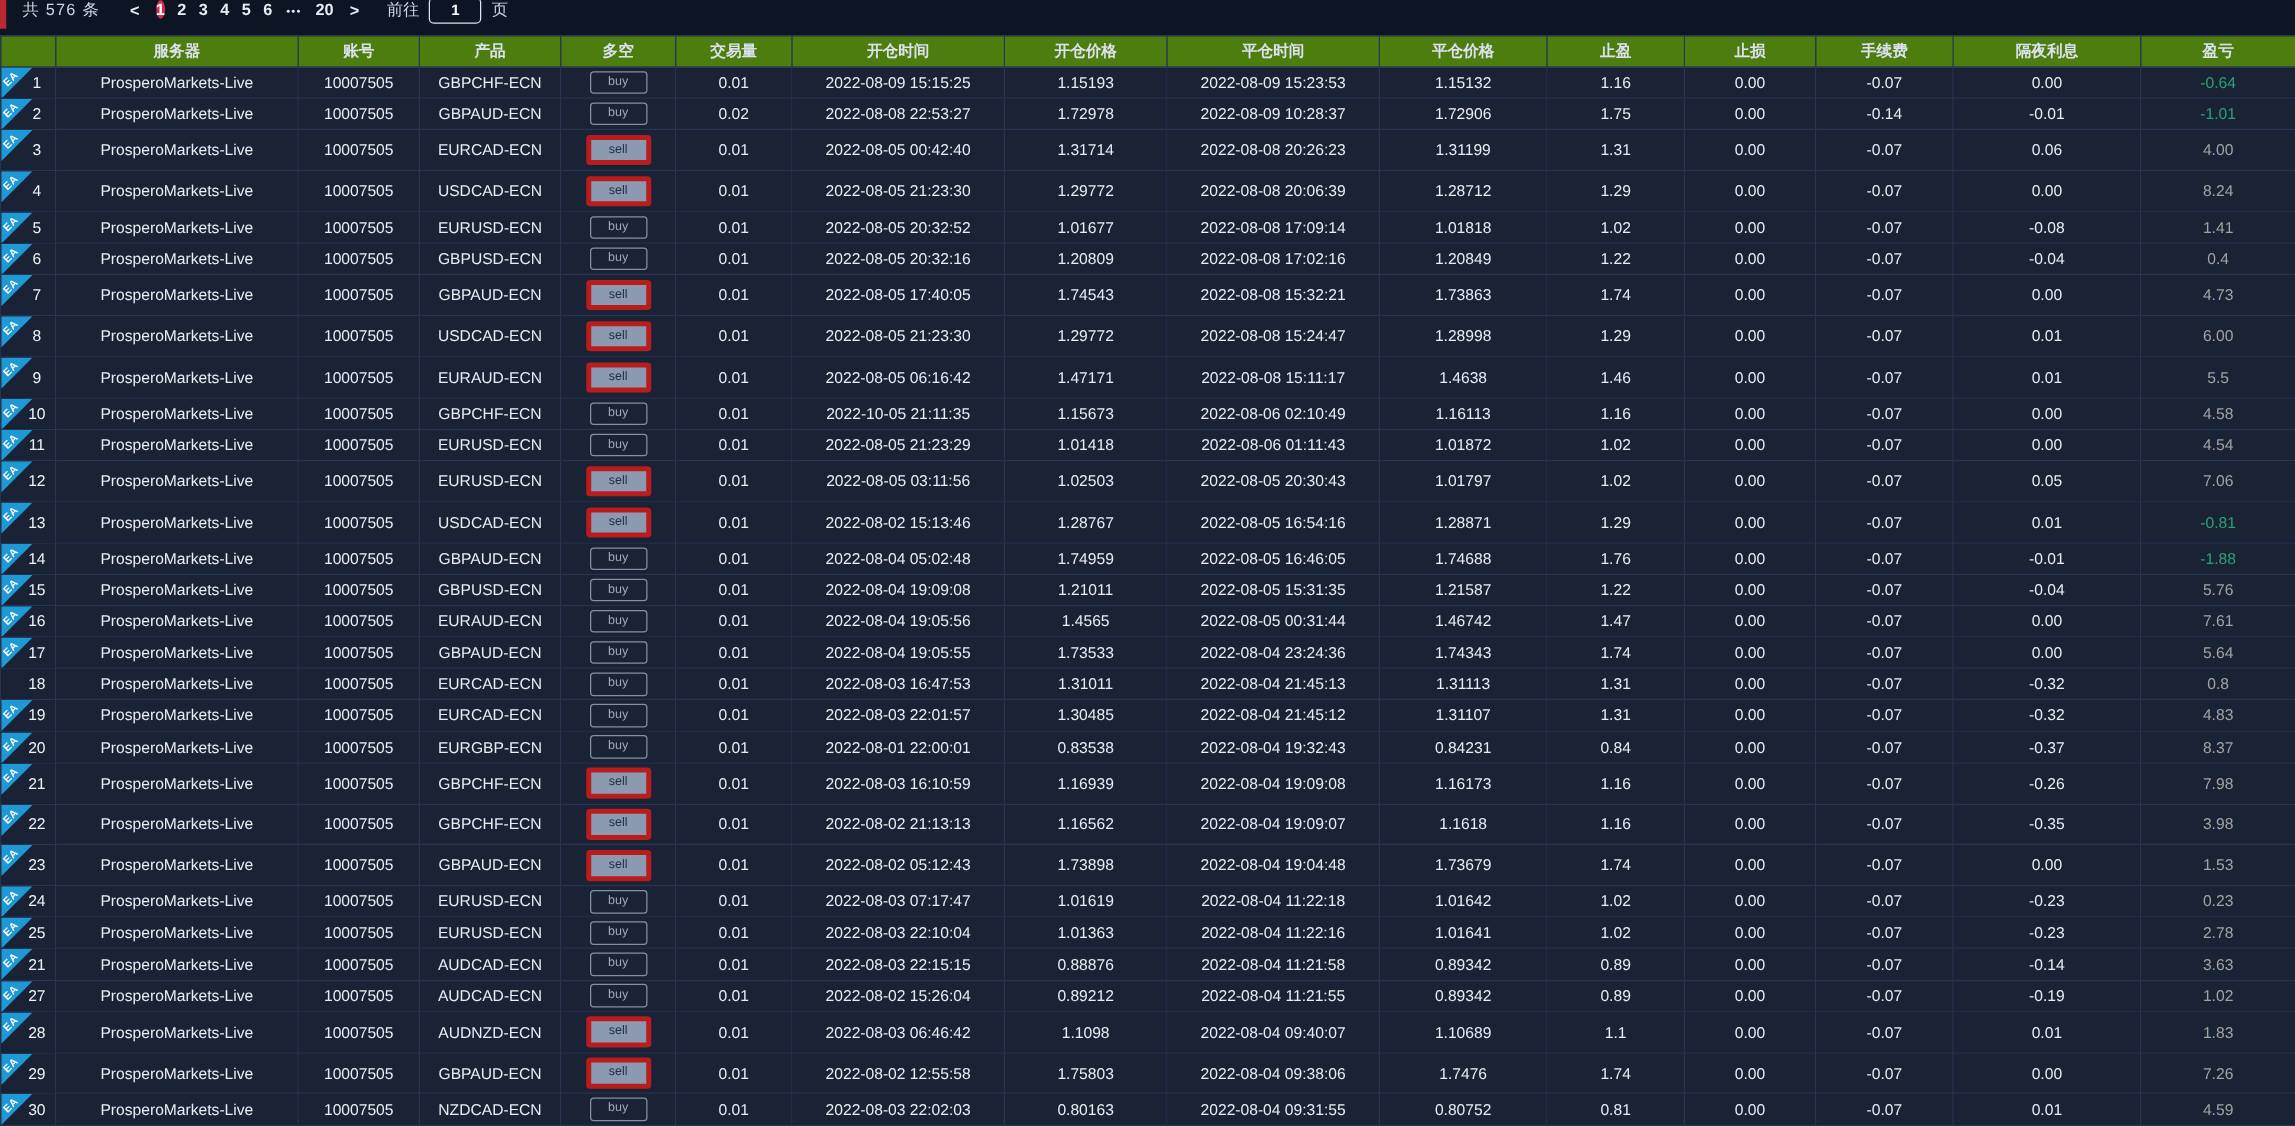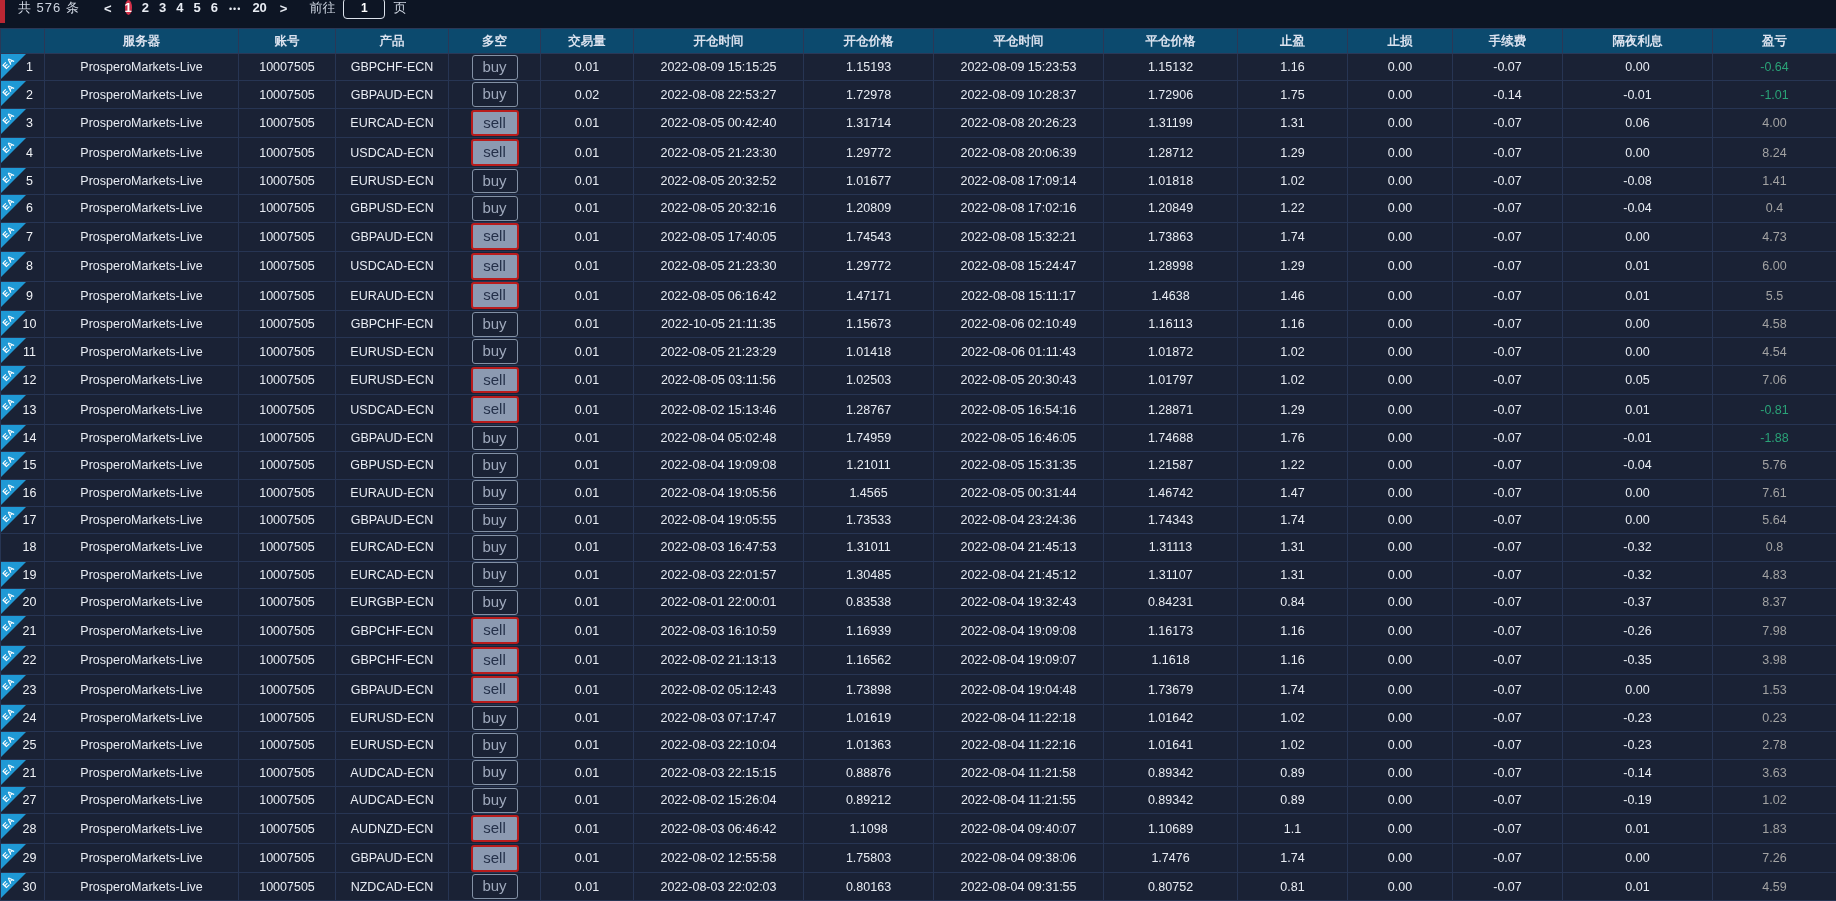--- a/index.html
+++ b/index.html
@@ -18,39 +18,39 @@
   .pg-more{font-size:9px;letter-spacing:1px;color:#e8ecf3;margin:0 6px;cursor:pointer;}
   .goto-label{font-size:13px;margin:0 8px;color:#cdd4e0;}
   .goto-label.first{margin-left:14px;}
   .goto-input{width:36px;height:17px;background:transparent;border:1.5px solid #dde3ec;
     border-radius:4px;color:#fff;font-size:12px;font-weight:bold;text-align:center;
     font-family:"Liberation Sans",sans-serif;outline:none;}
 
   
   .table-wrap{position:absolute;top:28px;left:0;right:0;bottom:0;}
   table{width:1836px;height:100%;border-collapse:collapse;table-layout:fixed;}
-  th{background:#0c4a6e;color:#dbe2ee;font-size:12.5px;font-weight:bold;height:24px;
+  th{background:#4d7c0f;color:#dbe2ee;font-size:12.5px;font-weight:bold;height:24px;
     border:1px solid #2a3857;padding:0;}
   td{background:#1a2235;color:#e8ecf3;font-size:12.5px;text-align:center;
     border:1px solid #273553;padding:0 2px;white-space:nowrap;overflow:hidden;}
   td.c-num{position:relative;color:#f0f2f6;}
   .rownum{position:relative;z-index:2;padding-left:14px;}
 
   
   .ea-badge{position:absolute;top:0;left:0;width:25px;height:25px;overflow:hidden;z-index:1;}
   .ea-badge::before{content:"";position:absolute;top:0;left:0;
     border-top:25px solid #1f99d5;border-right:25px solid transparent;}
   .ea-badge i{position:absolute;top:4px;left:1px;font-style:normal;font-size:8.5px;
     font-weight:bold;color:#fff;transform:rotate(-45deg);letter-spacing:.5px;}
 
   
   .dir{display:inline-block;min-width:26px;padding:2px 9px;border-radius:3px;
-    font-size:15px;line-height:1.25;cursor:pointer;}
+    font-size:10px;line-height:1.25;cursor:pointer;}
   .dir.buy{border:1px solid #8391a5;color:#9fa9bc;background:transparent;}
-  .dir.sell{border:2px solid #b91c1c;background:#8c9ab1;color:#243049;}
+  .dir.sell{border:4px solid #b91c1c;background:#8c9ab1;color:#243049;}
 
   
   td.profit.pos{color:#a3a3a3;}
   td.profit.neg{color:#2aa277;}
 </style>
 </head>
 <body>
 
 <div class="app">
   <div class="red-strip"></div>

